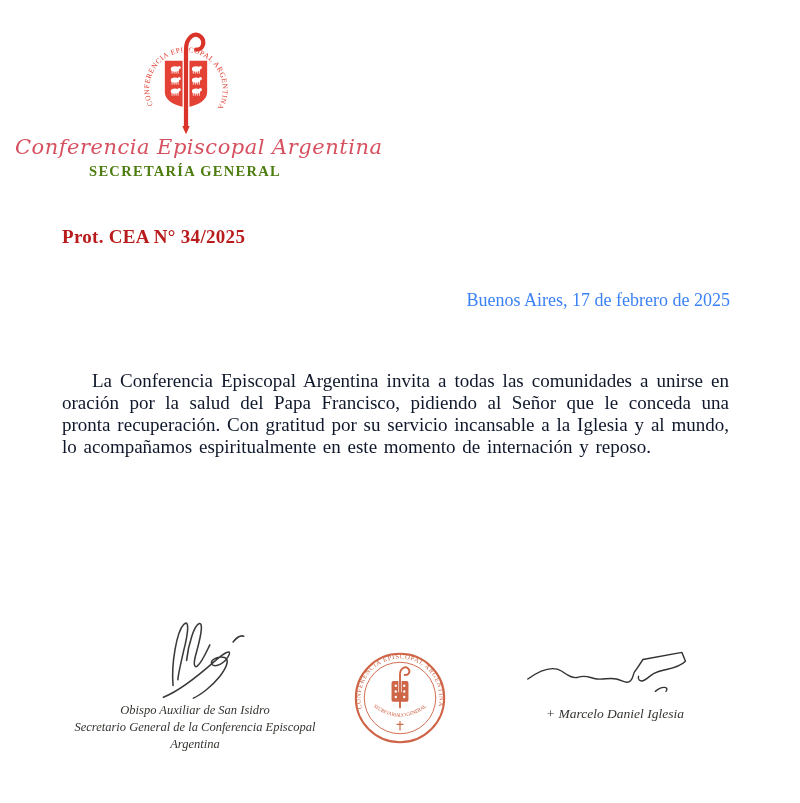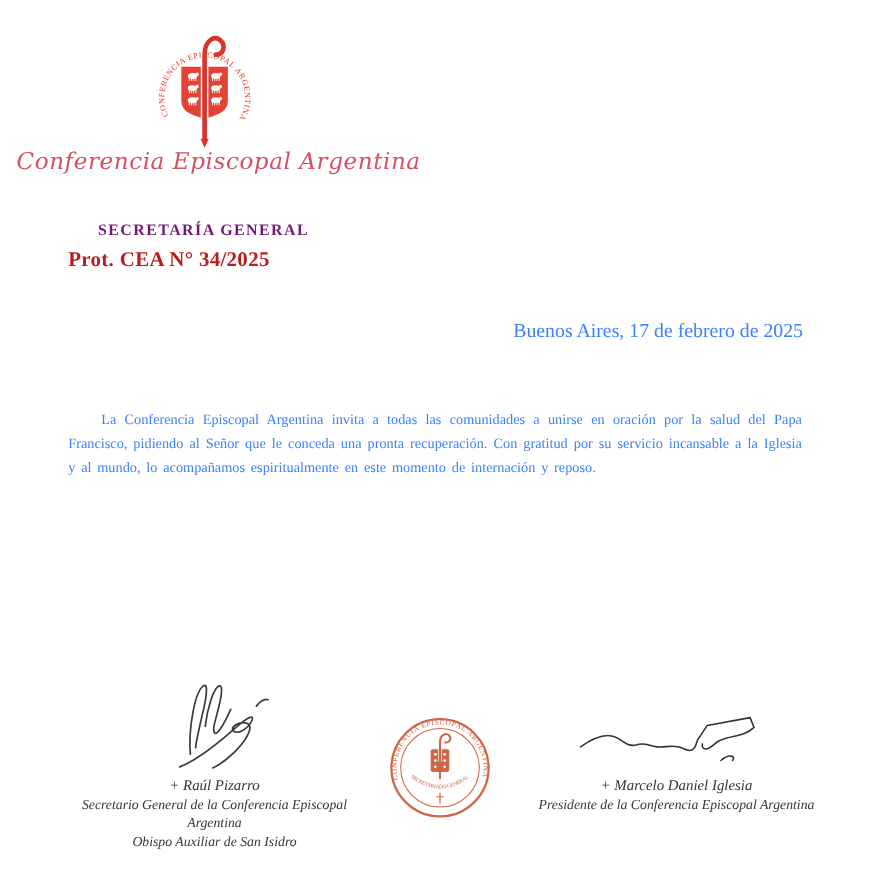--- a/index.html
+++ b/index.html
@@ -12,32 +12,32 @@
   
   #crest{left:140px;top:24px;width:92px;height:114px;}
   #org-script{
     left:15px;top:135px;width:340px;text-align:center;
     font-family:"DejaVu Serif", serif;font-style:italic;
     font-size:21px;color:#d6505f;letter-spacing:.5px;white-space:nowrap;
   }
   #dept{
     left:15px;top:163px;width:340px;text-align:center;
     font-family:"Liberation Serif", serif;font-weight:bold;
-    font-size:14.5px;color:#701a75;letter-spacing:1.3px;margin-top:39px;
+    font-size:14.5px;color:#4d7c0f;letter-spacing:1.3px;
   }
 
   
   #prot{left:62px;top:226px;font-size:19px;font-weight:bold;color:#b91c1c;letter-spacing:.3px;}
   #dateline{left:400px;top:290px;width:330px;text-align:right;font-size:18px;color:#3b82f6;}
 
   
   #body-text{left:62px;top:370px;width:667px;}
   #body-text p{
-    margin:0;font-size:13px;line-height:22px;text-align:justify;
-    text-indent:30px;color:#3b82f6;word-spacing:2px;
+    margin:0;font-size:19px;line-height:22px;text-align:justify;
+    text-indent:30px;color:#0f172a;word-spacing:2px;
   }
   #body-text p + p{margin-top:22px;}
 
   
   .sig-block{text-align:center;font-style:italic;font-family:"Liberation Serif", serif;color:#36342f;}
   #sig-left{left:55px;top:610px;width:280px;}
   #sig-left svg{display:block;margin-left:95px;}
   #sig-right{left:465px;top:640px;width:300px;}
   #sig-right svg{display:block;margin:0 auto;}
   .sig-name{font-size:13.5px;line-height:18px;margin-top:3px;}
@@ -91,23 +91,22 @@
 
 <div id="sig-left" class="abs sig-block">
   <svg width="110" height="92" viewBox="0 0 110 95">
     <g fill="none" stroke="#3b3a38" stroke-width="1.6" stroke-linecap="round">
       <path d="M22,78 C20,55 26,22 33,15 C39,9 38,22 33,42 C30,55 27,68 27,72"></path>
       <path d="M36,52 C38,34 44,16 49,14 C54,13 50,30 45,48 C43,56 44,60 47,58 C52,54 57,42 60,36"></path>
       <path d="M12,90 C28,84 48,68 66,52 C74,45 82,40 80,46 C76,55 66,60 62,56 C60,52 68,47 75,49 C81,51 77,60 70,69 C62,79 50,88 43,91"></path>
       <path d="M84,33 C88,28 92,26 95,27"></path>
     </g>
   </svg>
-  <div class="sig-name">+ Raúl Pizarro</div>
+  <div class="sig-title">Obispo Auxiliar de San Isidro</div>
   <div class="sig-title">Secretario General de la Conferencia Episcopal Argentina</div>
-  <div class="sig-title">Obispo Auxiliar de San Isidro</div>
 </div>
 
 <svg id="stamp" class="abs" viewBox="0 0 100 100" xmlns="http://www.w3.org/2000/svg">
   <defs>
     <path id="sealArc" d="M9.8,62.3 A42,42 0 1 1 90.2,62.3" fill="none"></path>
     <path id="sealArcBottom" d="M20,58 Q50,82 80,58" fill="none"></path>
   </defs>
   <circle cx="50" cy="50" r="47" fill="none" stroke="#c8502e" stroke-width="2.2"></circle>
   <circle cx="50" cy="50" r="38" fill="none" stroke="#c8502e" stroke-width="1"></circle>
   <text font-size="7" fill="#c8502e" letter-spacing=".4">
@@ -136,14 +135,13 @@
 </svg>
 
 <div id="sig-right" class="abs sig-block">
   <svg width="205" height="62" viewBox="0 0 210 70">
     <g fill="none" stroke="#333231" stroke-width="1.6" stroke-linecap="round" stroke-linejoin="round">
       <path d="M6,44 C20,34 34,29 44,35 C50,39 56,44 63,42 C72,39 76,43 84,44 C92,45 98,42 106,44 C114,46 118,50 122,46 C126,42 124,38 128,34 L136,22 L180,14 L184,24 C174,34 158,32 148,38 C144,40 140,45 136,46 C132,47 130,44 131,41"></path>
       <path d="M150,58 C158,51 166,53 162,58"></path>
     </g>
   </svg>
   <div class="sig-name">+ Marcelo Daniel Iglesia</div>
-  <div class="sig-title">Presidente de la Conferencia Episcopal Argentina</div>
 </div>
 
 </body></html>

